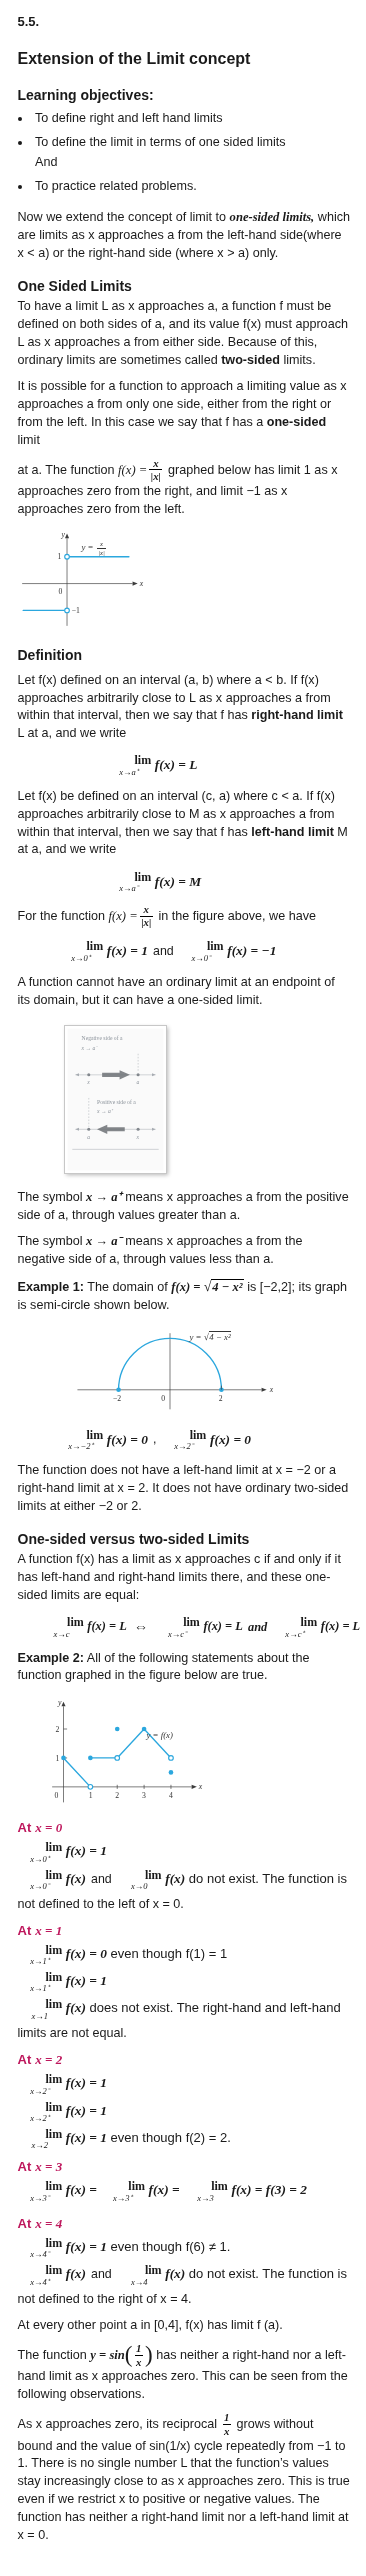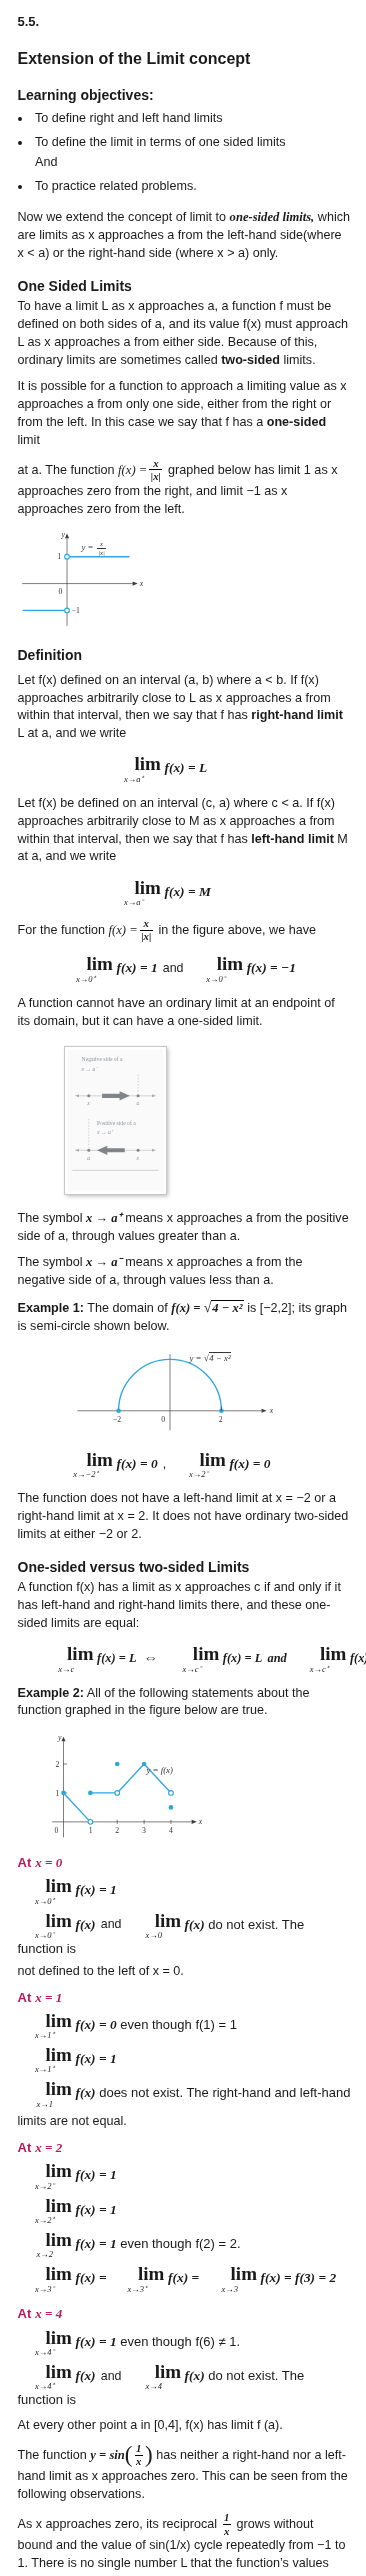--- a/index.html
+++ b/index.html
@@ -17,21 +17,21 @@
   .obj-cont{font-size:12.6px;margin:2.1px 0 0 17.5px;line-height:1.4;}
   .serif{font-family:"Liberation Serif",serif;}
   .mi{font-family:"Liberation Serif",serif;font-style:italic;}
   
   .formula{margin:11.3px 0;font-size:13.4px;white-space:nowrap;}
   .ind-175{margin-left:89px;}
   .ind-80{margin-left:41px;}
   .ind-45{margin-left:21.6px;}
   .ind-8{margin-left:3.1px;}
   .limstack{display:inline-flex;flex-direction:column;align-items:center;vertical-align:middle;margin-right:3.6px;font-family:"Liberation Serif",serif;}
-  .limword{font-weight:700;font-size:19px;line-height:1;font-style:normal;padding-left:28px;}
+  .limword{font-weight:700;font-size:12px;line-height:1;font-style:normal;padding-left:28px;}
   .limsub{font-size:8.5px;font-style:italic;line-height:1;margin-top:1.5px;}
   .mbody{font-family:"Liberation Serif",serif;font-style:italic;font-weight:700;font-size:13.4px;}
   .mtext{font-size:12.4px;margin:0 5.2px;}
   .mtext.i{font-family:"Liberation Serif",serif;font-style:italic;font-weight:700;}
   .iff{font-family:"Liberation Serif",serif;font-weight:700;font-size:14px;margin:0 7.2px;font-style:normal;}
   .ptext{font-size:13px;}
   
   .red-h{color:#be185d;font-weight:700;font-size:13px;margin:9.3px 0 2.1px;}
   .red-h .expr{font-family:"Liberation Serif",serif;font-style:italic;margin-left:4.1px;}
   .limline{margin:5.2px 0;font-size:12.6px;line-height:1.35;}
@@ -304,20 +304,21 @@
       </span><span class="mbody">f(x) = 1</span></div>
   <div class="limline ind-8"><span class="limstack">
         <span class="limword">lim</span>
         <span class="limsub">x→2⁺</span>
       </span><span class="mbody">f(x) = 1</span></div>
   <div class="limline ind-8"><span class="limstack">
         <span class="limword">lim</span>
         <span class="limsub">x→2</span>
       </span><span class="mbody">f(x) = 1</span><span class="ptext"> even though f(2) = 2.</span></div>
 
+  <div class="red-h"><span>At</span><span class="expr">x = 3</span></div>
   <div class="limline ind-8"><span class="limstack">
         <span class="limword">lim</span>
         <span class="limsub">x→3⁻</span>
       </span><span class="mbody">f(x) =</span> <span class="limstack">
         <span class="limword">lim</span>
         <span class="limsub">x→3⁺</span>
       </span><span class="mbody">f(x) =</span> <span class="limstack">
         <span class="limword">lim</span>
         <span class="limsub">x→3</span>
       </span><span class="mbody">f(x) = f(3) = 2</span></div>
@@ -327,20 +328,21 @@
         <span class="limword">lim</span>
         <span class="limsub">x→4⁻</span>
       </span><span class="mbody">f(x) = 1</span><span class="ptext"> even though f(6) ≠ 1.</span></div>
   <div class="limline ind-8"><span class="limstack">
         <span class="limword">lim</span>
         <span class="limsub">x→4⁺</span>
       </span><span class="mbody">f(x)</span><span class="mtext">and</span><span class="limstack">
         <span class="limword">lim</span>
         <span class="limsub">x→4</span>
       </span><span class="mbody">f(x)</span><span class="ptext"> do not exist. The function is</span></div>
+  <div class="cont-line">not defined to the right of x = 4.</div>
 
   <p class="p">At every other point a in [0,4], f(x) has limit f (a).</p>
 
   <p class="p"><span>The function </span><span class="mi b">y = sin</span><span class="paren">(</span><span class="frac">
         <span class="fnum">1</span>
         <span class="fden">x</span>
       </span><span class="paren">)</span><span> has neither a right-hand nor a left-hand limit as x approaches zero. This can be seen from the following observations.</span></p>
 
   <p class="p"><span>As x approaches zero, its reciprocal </span><span class="frac">
         <span class="fnum">1</span>

